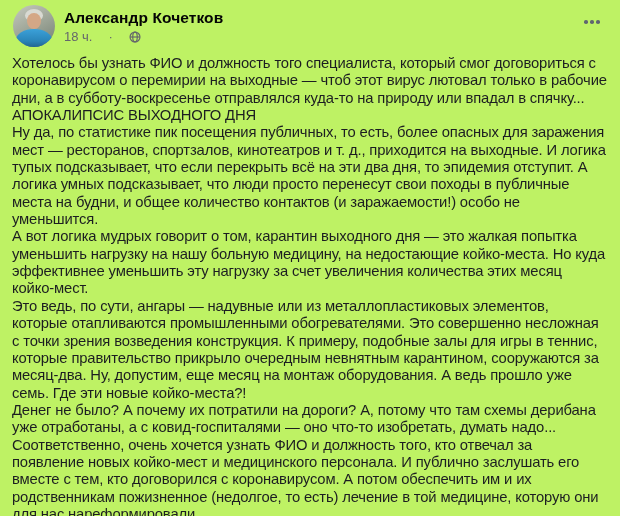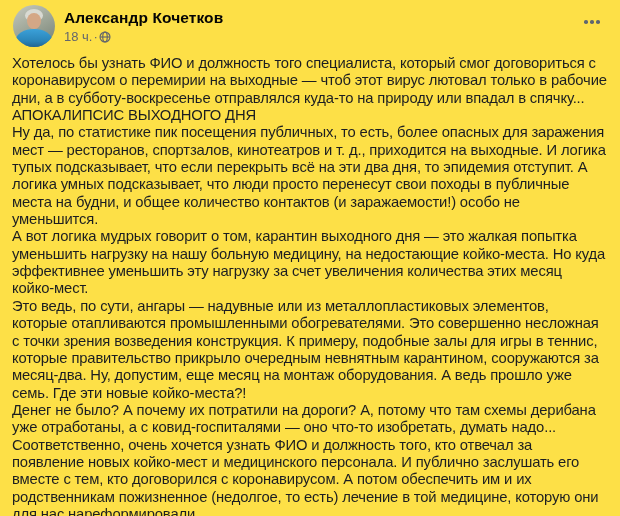--- a/index.html
+++ b/index.html
@@ -1,21 +1,21 @@
 <!DOCTYPE html>
 <html lang="ru"><head>
 <meta charset="utf-8">
 <style>
   * { box-sizing: border-box; }
   html, body { margin: 0; padding: 0; background: #ffffff; }
 
   .post {
     width: 620px;
     height: 516px;
-    background: #fde047;
+    background: #bef264;
     font-family: "Liberation Sans", sans-serif;
     position: relative;
     overflow: hidden;
   }
 
   
   .header {
     display: flex;
     align-items: flex-start;
     padding: 5px 12px 0 13px;
@@ -52,21 +52,21 @@
     font-size: 15.5px;
     font-weight: 700;
     color: #050505;
     line-height: 19px;
     letter-spacing: 0.1px;
     cursor: pointer;
   }
   .meta-row {
     display: flex;
     align-items: center;
-    gap: 1px;
+    gap: 16px;
     margin-top: 2px;
     font-size: 13px;
     color: #65676b;
     line-height: 15px;
   }
   .meta-row .ts { cursor: pointer; }
   .globe-ic { display: inline-flex; margin-top: 1px; }
   .globe-ic svg { display: block; }
 
   .more-btn {

